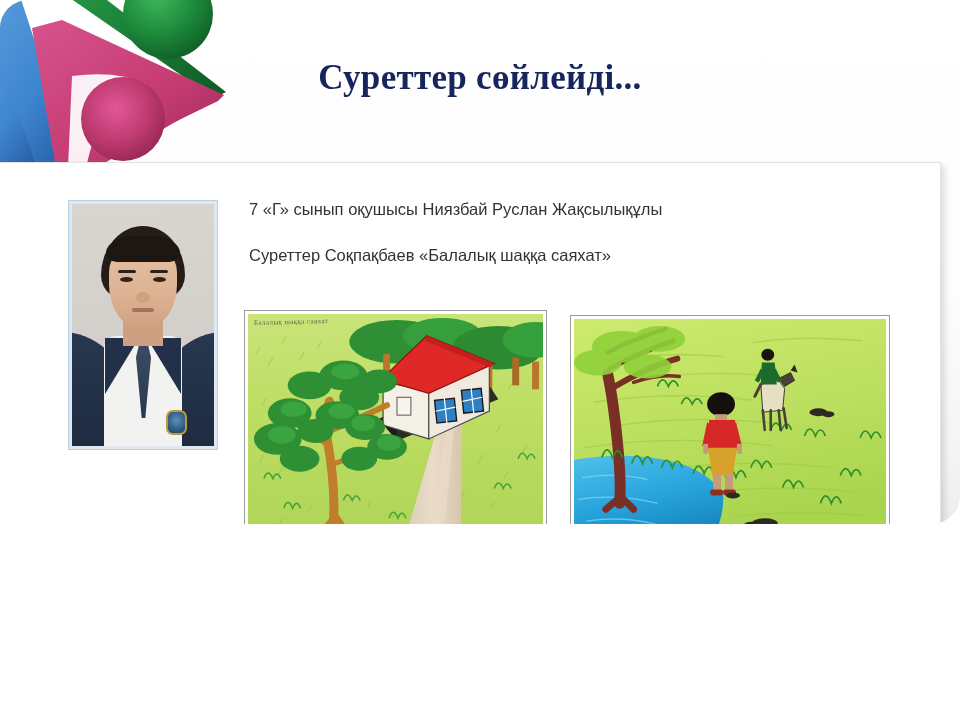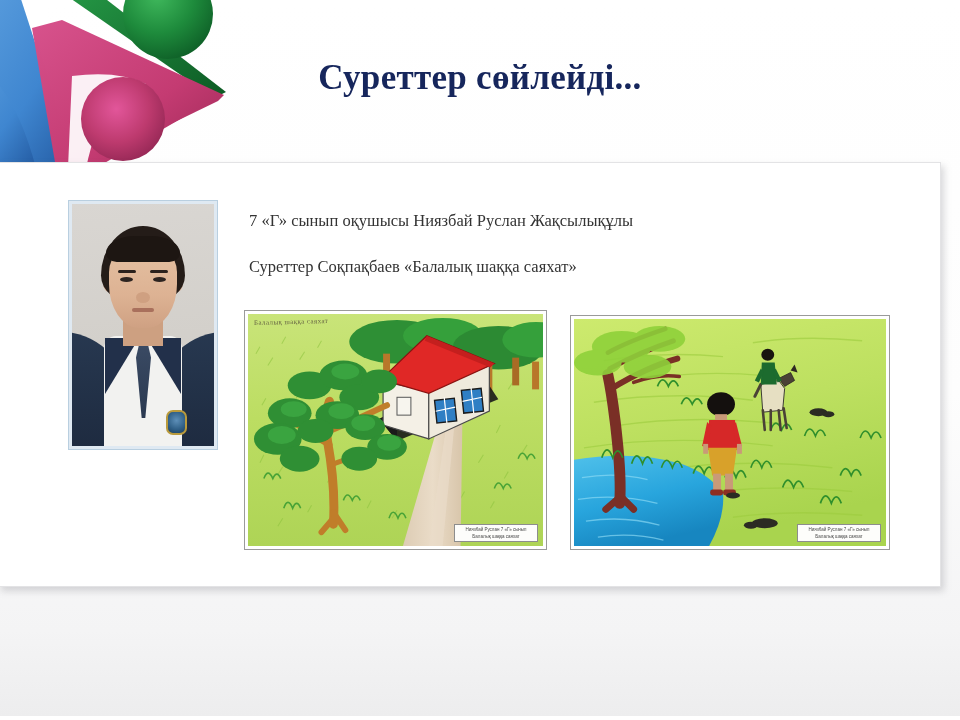--- a/index.html
+++ b/index.html
@@ -11,24 +11,25 @@
     height: 720px;
     overflow: hidden;
     font-family: "Liberation Sans", sans-serif;
     background: #ffffff;
   }
 
   
   .slide {
     position: relative;
     width: 960px;
-    height: 716px;
+    height: 524px;
     background:
       linear-gradient(180deg, #ffffff 0%, #fdfdfd 55%, #f4f4f5 88%, #ededee 100%);
     overflow: hidden;
+    border-radius: 28px;
   }
 
   
   .corner-logo {
     position: absolute;
     left: 0;
     top: 0;
     width: 250px;
     height: 168px;
     overflow: hidden;
@@ -237,25 +238,24 @@
   }
 
   
   .text-block {
     position: absolute;
     left: 249px;
     top: 199px;
     width: 640px;
   }
   .text-line {
-    font-family: Liberation Serif, serif;
+    font-family: Liberation Sans, sans-serif;
     font-size: 16.5px;
     color: #333333;
     line-height: 1.25;
-    margin-top: 12px;
   }
   .text-line.first { margin-bottom: 25px; }
 
   
   .drawing {
     position: absolute;
     border: 1px solid #9a9a9a;
     background: #ffffff;
     overflow: hidden;
     box-sizing: border-box;

